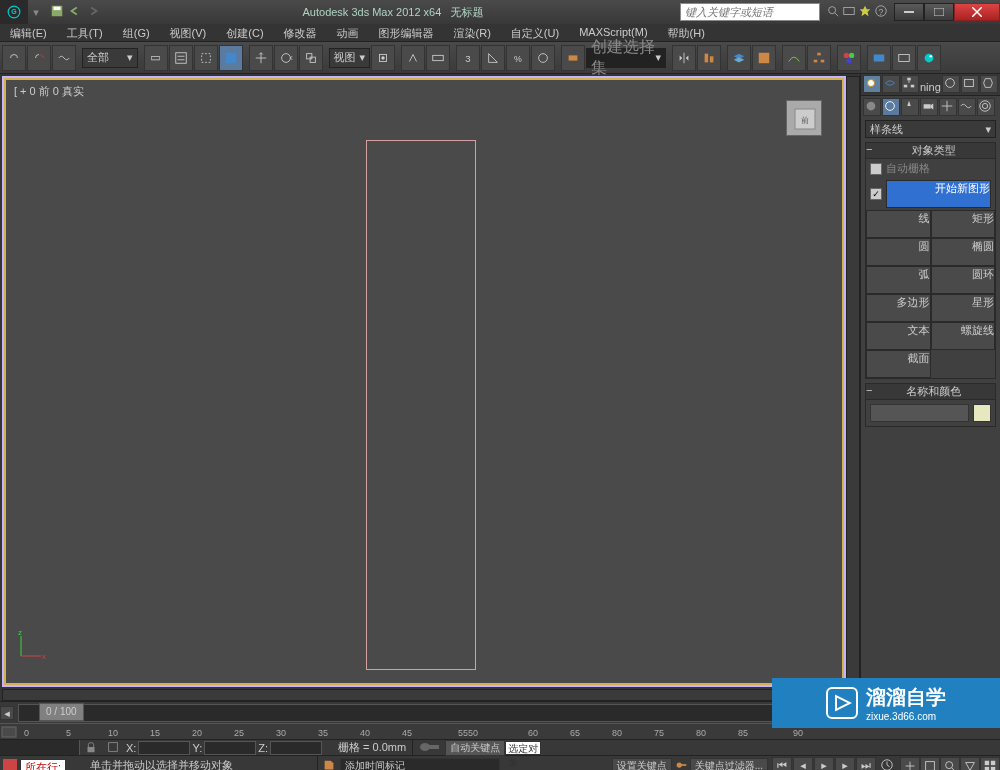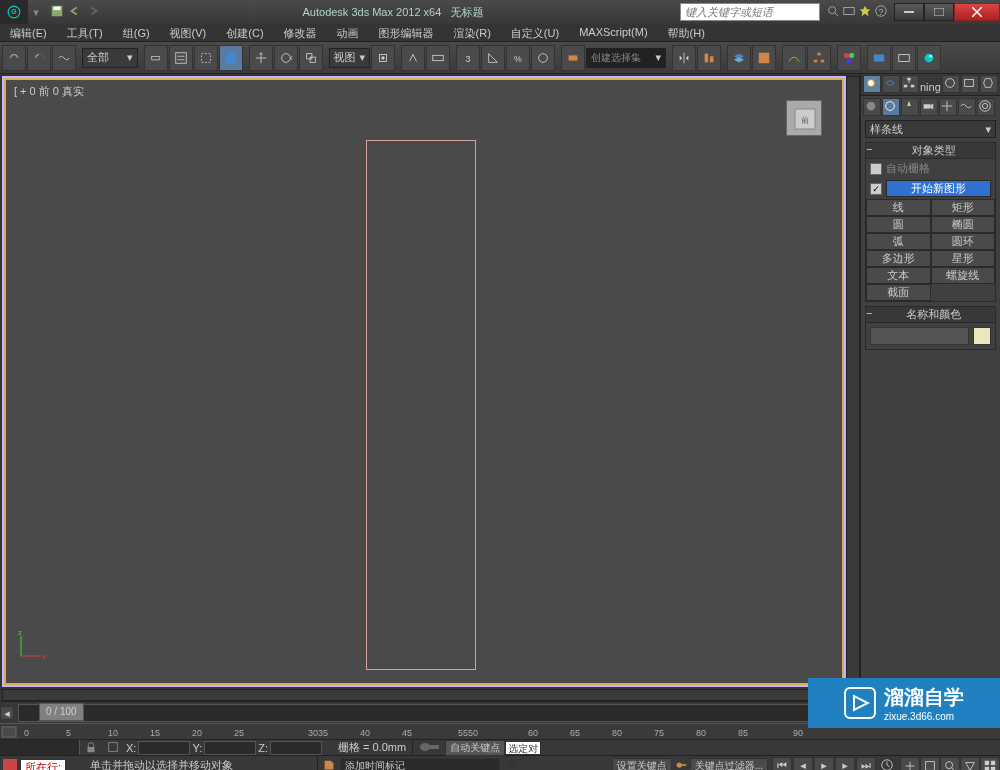--- a/index.html
+++ b/index.html
@@ -47,21 +47,21 @@
 .panel-tab.active { background: #6080a0; }
 .panel-subtabs { height: 22px; display: flex; gap: 1px; padding: 2px; }
 .panel-subtab { width: 18px; height: 18px; background: #4a4a4a; border: 1px solid #333; }
 .panel-subtab.active { background: #5a7aa0; }
 .panel-dropdown { height: 18px; background: #3a3a3a; border: 1px solid #222; margin: 2px 4px; display: flex; align-items: center; padding: 0 4px; justify-content: space-between; }
 .panel-section { border: 1px solid #2a2a2a; margin: 2px 4px; }
 .panel-section-title { height: 16px; background: #383838; text-align: center; color: #ccc; font-size: 11px; border-bottom: 1px solid #2a2a2a; }
 .panel-row { display: flex; }
 .panel-checkbox-row { padding: 2px 4px; display: flex; align-items: center; gap: 4px; }
 .panel-checkbox { width: 12px; height: 12px; background: #ccc; border: 1px solid #666; display: flex; align-items: center; justify-content: center; font-size: 9px; color: #000; }
-.panel-btn { flex: 1; height: 17px; background: #4a4a4a; border: 1px solid #2a2a2a; text-align: center; color: #ccc; font-size: 11px; line-height: 15px; }
+.panel-btn { flex: 1; height: 28px; background: #4a4a4a; border: 1px solid #2a2a2a; text-align: right; color: #ccc; font-size: 11px; line-height: 15px; }
 .panel-btn.highlighted { background: #3070d0; color: #fff; }
 .name-input { flex: 1; height: 18px; background: #555; border: 1px solid #333; margin: 4px; }
 .color-swatch { width: 18px; height: 18px; background: #e8e8c0; border: 1px solid #333; margin: 4px 4px 4px 0; }
 
 
 .timeline { height: 22px; background: #383838; display: flex; align-items: center; border-top: 1px solid #222; }
 .timeline-track { flex: 1; height: 18px; background: #2a2a2a; border: 1px solid #555; position: relative; margin: 0 4px; }
 .timeline-frame { position: absolute; top: -2px; left: 20px; height: 18px; padding: 0 6px; background: #808080; border: 1px solid #555; font-size: 10px; line-height: 16px; }
 .tl-arrow { width: 14px; height: 14px; background: #4a4a4a; border: 1px solid #333; text-align: center; line-height: 12px; }
 
@@ -73,21 +73,21 @@
 .status1 { height: 16px; background: #383838; display: flex; align-items: center; border-top: 1px solid #222; }
 .status2 { height: 20px; background: #383838; display: flex; align-items: center; border-top: 1px solid #222; }
 .status-seg { padding: 0 6px; border-right: 1px solid #222; height: 100%; display: flex; align-items: center; font-size: 11px; }
 .coord-input { width: 52px; height: 14px; background: #2a2a2a; border: 1px solid #555; color: #aaa; font-size: 10px; padding: 0 2px; }
 .coord-label { color: #ccc; padding: 0 2px; }
 .status-btn { height: 16px; padding: 0 4px; background: #4a4a4a; border: 1px solid #333; font-size: 10px; }
 .playback { display: flex; gap: 1px; margin: 0 4px; }
 .play-btn { width: 20px; height: 18px; background: #4a4a4a; border: 1px solid #333; display: flex; align-items: center; justify-content: center; }
 
 
-.watermark { position: absolute; right: 0; bottom: 42px; width: 192px; height: 50px; background: #2080c0; display: flex; align-items: center; justify-content: center; gap: 8px; }
+.watermark { position: absolute; right: 0; bottom: 42px; width: 228px; height: 50px; background: #2080c0; display: flex; align-items: center; justify-content: center; gap: 8px; }
 .watermark-logo { width: 32px; height: 32px; border: 2px solid #fff; border-radius: 6px; display: flex; align-items: center; justify-content: center; }
 .watermark-text { color: #fff; font-size: 20px; font-weight: bold; }
 .watermark-sub { color: #fff; font-size: 10px; }
 
 .icon-svg { width: 14px; height: 14px; }
 </style>
 </head>
 <body>
 
 <div class="titlebar">
@@ -268,21 +268,21 @@
         <circle cx="8" cy="8" r="5" fill="none" stroke="#ccc"></circle>
       </svg>
     </div>
   <div class="tool-sep"></div>
   <div class="tool-btn">
       <svg class="icon-svg" viewBox="0 0 16 16">
         <rect x="3" y="5" width="10" height="6" fill="#c84"></rect>
       </svg>
     </div>
   <div class="tool-dropdown" style="width:80px;background:#222">
-      <span style="color:#888;font-size:10px">创建选择集</span>
+      <span style="color:#888;font-size:16px">创建选择集</span>
       <span style="margin-left:auto">▾</span>
     </div>
   <div class="tool-sep"></div>
   <div class="tool-btn">
       <svg class="icon-svg" viewBox="0 0 16 16">
         <path d="M8 2 L8 14" stroke="#ccc"></path>
         <path d="M3 5 L6 8 L3 11" fill="#ccc"></path>
         <path d="M13 5 L10 8 L13 11" fill="#ccc"></path>
       </svg>
     </div>
@@ -483,21 +483,21 @@
 <div class="ruler">
   <svg width="20" height="16">
       <rect x="2" y="3" width="14" height="10" fill="#4a4a4a" stroke="#666"></rect>
     </svg>
 <span class="ruler-tick" style="left: 24px;">0</span>
     <span class="ruler-tick" style="left: 66px;">5</span>
     <span class="ruler-tick" style="left: 108px;">10</span>
     <span class="ruler-tick" style="left: 150px;">15</span>
     <span class="ruler-tick" style="left: 192px;">20</span>
     <span class="ruler-tick" style="left: 234px;">25</span>
-    <span class="ruler-tick" style="left: 276px; margin-left: 32px;">30</span>
+    <span class="ruler-tick" style="left: 276px;">30</span>
     <span class="ruler-tick" style="left: 318px;">35</span>
     <span class="ruler-tick" style="left: 360px;">40</span>
     <span class="ruler-tick" style="left: 402px;">45</span>
     <span class="ruler-tick" style="left: 444px; padding-left: 24px;">50</span>
     <span class="ruler-tick" style="left: 458px; margin-top: 44px;">55</span>
     <span class="ruler-tick" style="left: 528px;">60</span>
     <span class="ruler-tick" style="left: 570px;">65</span>
     <span class="ruler-tick" style="left: 612px;">80</span>
     <span class="ruler-tick" style="left: 654px;">75</span>
     <span class="ruler-tick" style="left: 696px;">80</span>

